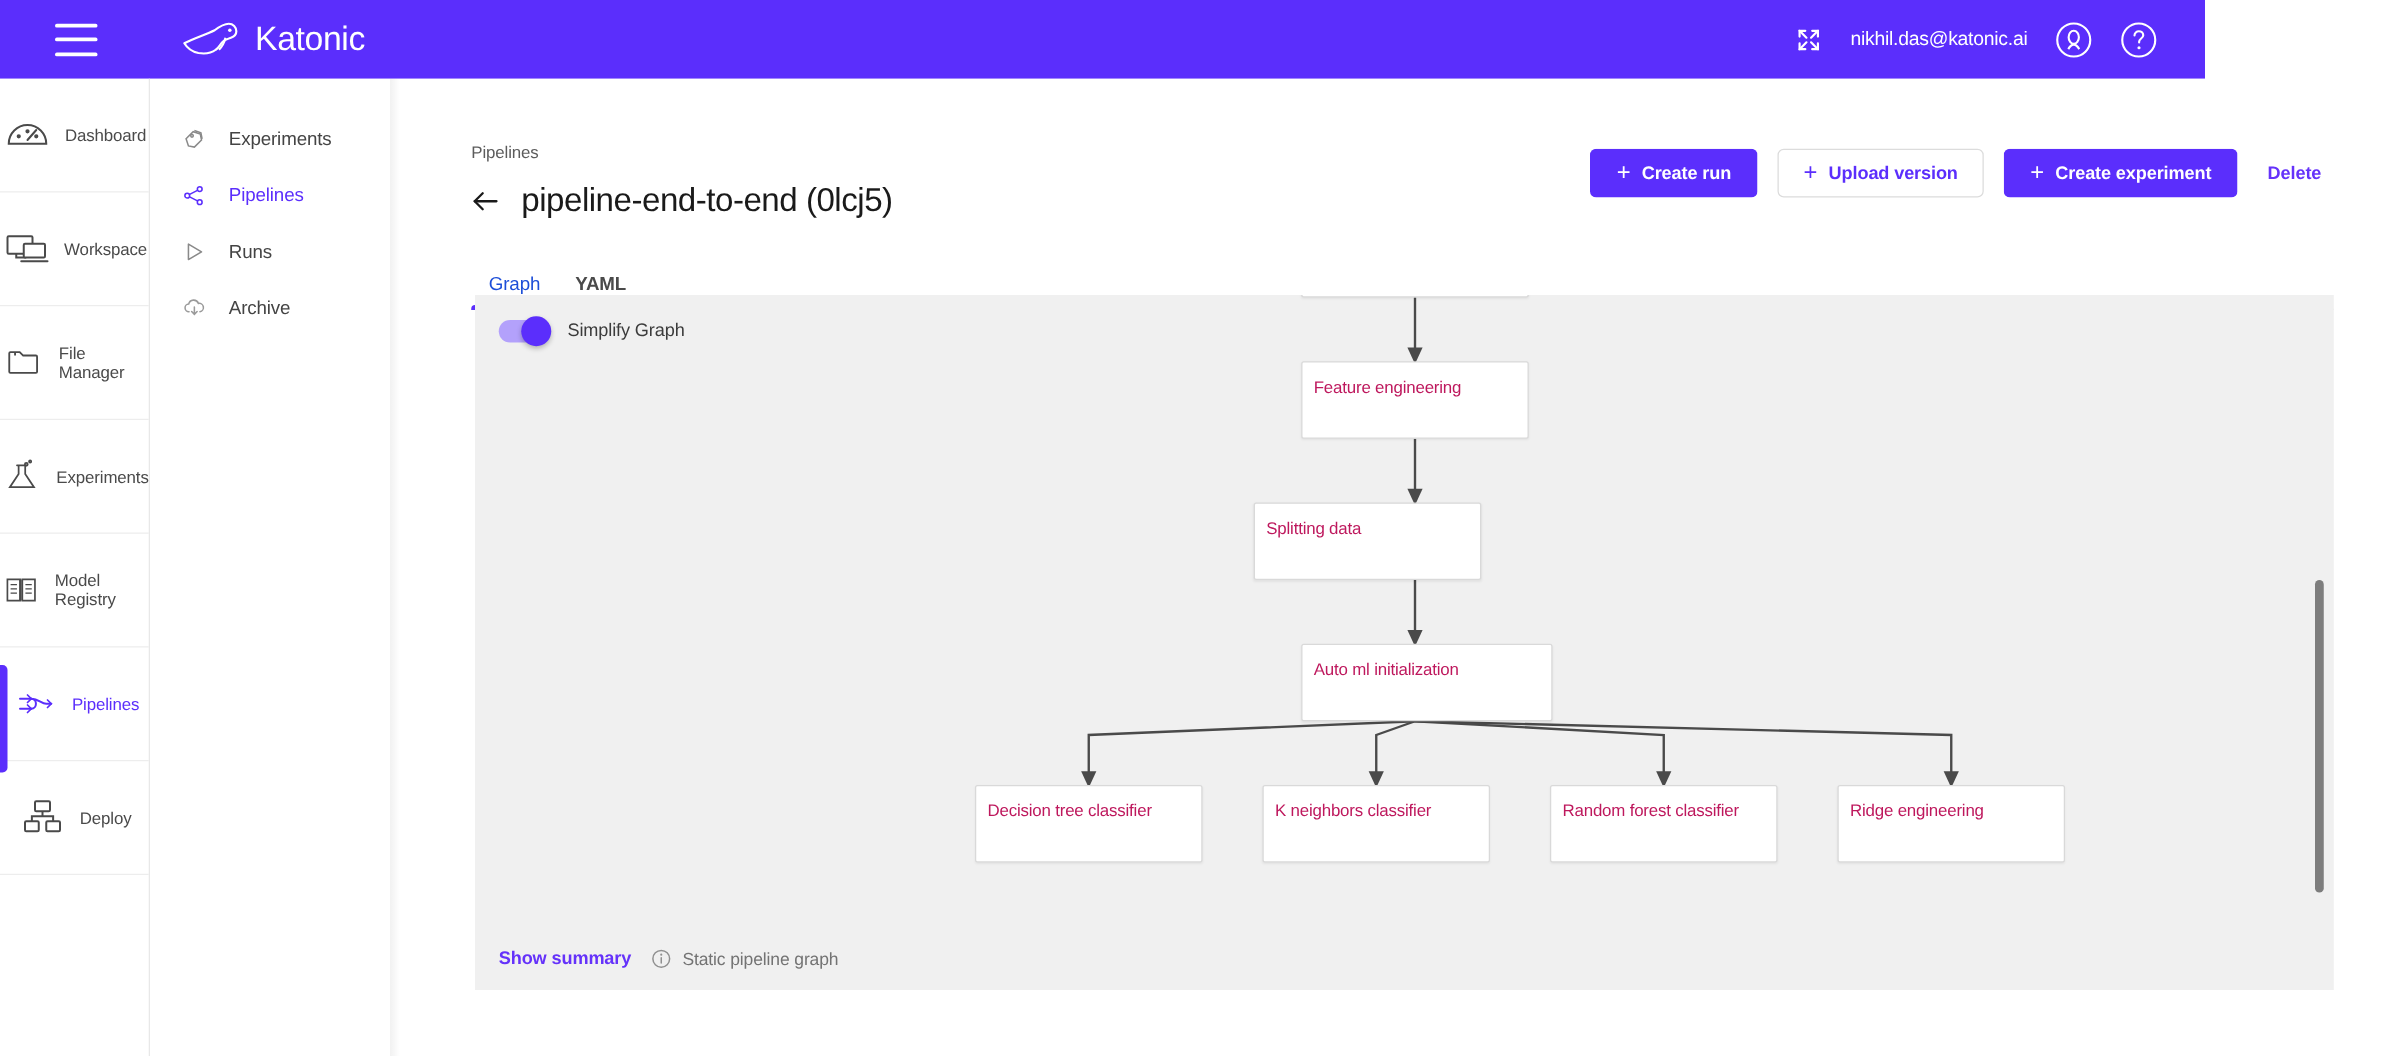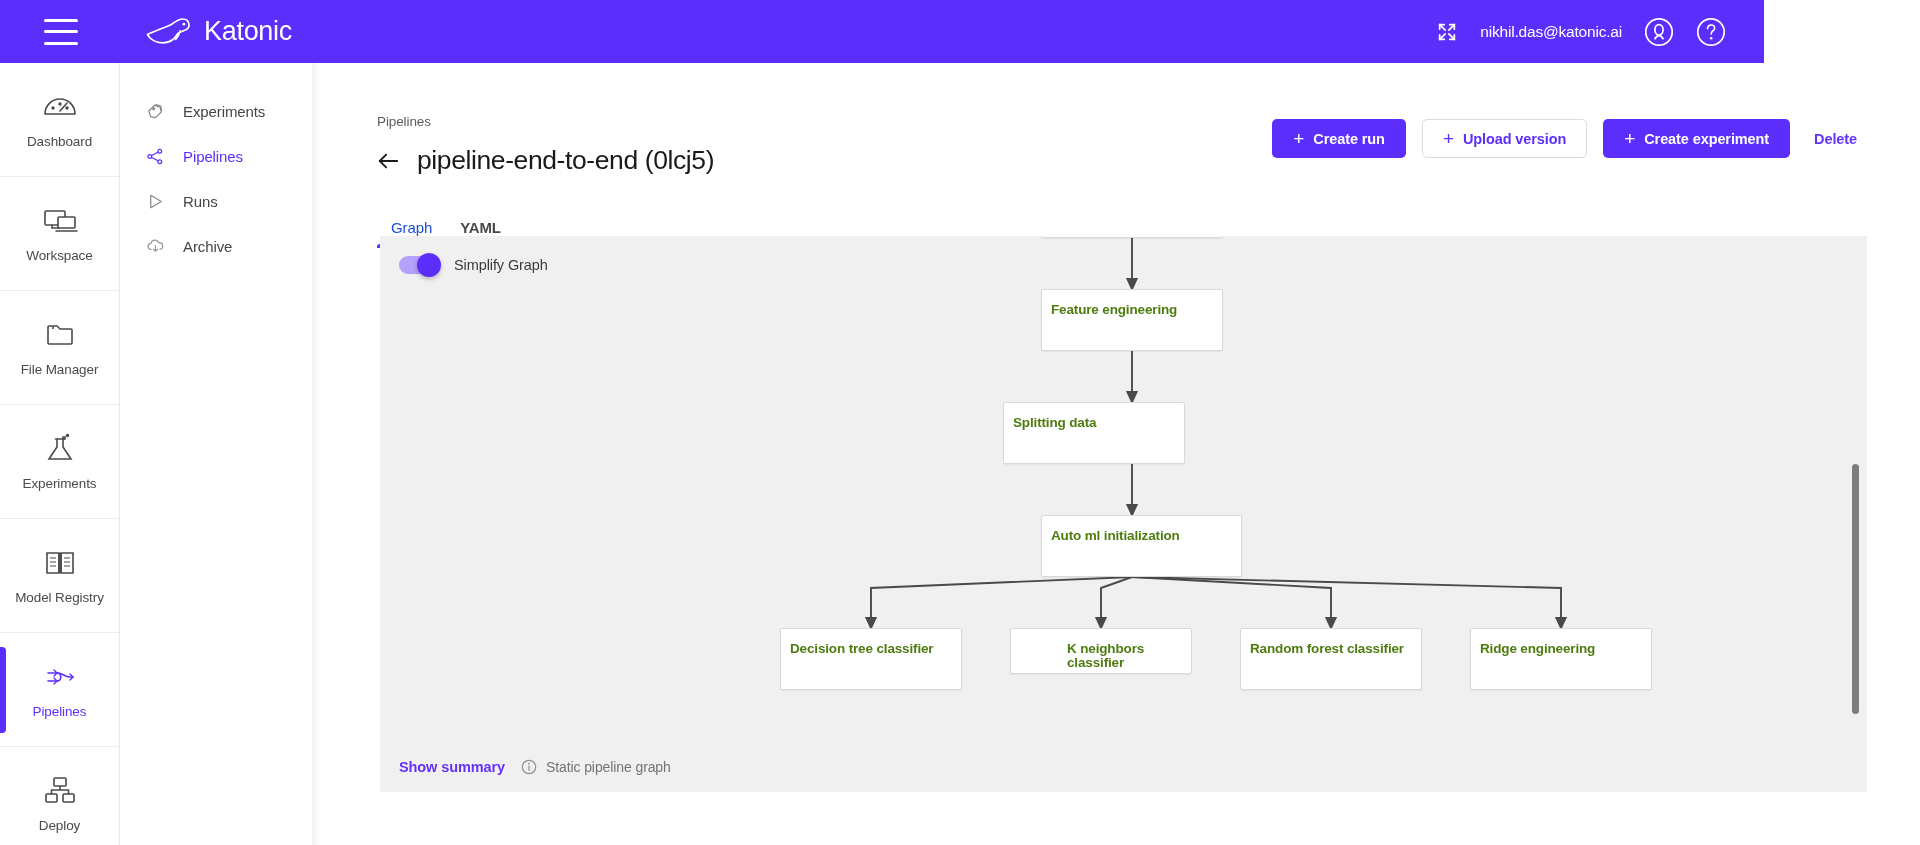--- a/index.html
+++ b/index.html
@@ -39,23 +39,23 @@
   
   .rail {
     position: absolute; top: 63px; left: 0;
     width: 120px; height: 782px;
     background: #ffffff;
     border-right: 1px solid #e8e8e8;
     z-index: 5;
   }
   .rail-item {
     position: relative;
-    height: 114px;
+    height: 91px;
     border-bottom: 1px solid #ededed;
-    display: flex; flex-direction: column;
+    display: flex; flex-direction: row;
     align-items: center; justify-content: center;
     gap: 10px; cursor: pointer;
   }
   .rail-item .rail-label { font-size: 13.5px; color: #4a4a4a; letter-spacing: -0.1px; }
   .rail-item.active .rail-label { color: #5B2EFC; }
   .rail-item.active::before {
     content: ""; position: absolute; left: 0; top: 14px;
     width: 6px; height: 86px; background: #5B2EFC; border-radius: 0 4px 4px 0;
   }
   .rail-icon { width: 40px; height: 34px; display: block; }
@@ -148,22 +148,22 @@
   .simplify-label { font-size: 14.5px; color: #3c3c3c; letter-spacing: -0.1px; }
 
   .graph-svg { position: absolute; left: 0; top: 0; }
 
   .node {
     position: absolute; background: #fff; border: 1px solid #d9d9d9;
     border-radius: 2px; box-shadow: 0 1px 2px rgba(0,0,0,0.06);
     cursor: pointer;
   }
   .node-label {
-    font-size: 13.5px; color: #4d7c0f; padding: 13px 9px 0 9px;
-    line-height: 1.05em; letter-spacing: -0.15px; display: block; font-weight: bold;
+    font-size: 13.5px; color: #be185d; padding: 13px 9px 0 9px;
+    line-height: 1.05em; letter-spacing: -0.15px; display: block;
   }
 
   .graph-footer {
     position: absolute; left: 19px; bottom: 17px;
     display: flex; align-items: center; gap: 16px; z-index: 3;
   }
   .show-summary {
     font-size: 14.5px; font-weight: bold; color: #6532fa; cursor: pointer; letter-spacing: -0.1px;
   }
   .static-note { display: flex; align-items: center; gap: 9px; }
@@ -404,21 +404,21 @@
       </div>
       <div class="node" style="left: 623px; top: 166px; width: 182px; height: 62px;">
         <span class="node-label">Splitting data</span>
       </div>
       <div class="node" style="left: 661px; top: 279px; width: 201px; height: 62px;">
         <span class="node-label">Auto ml initialization</span>
       </div>
       <div class="node" style="left: 400px; top: 392px; width: 182px; height: 62px;">
         <span class="node-label">Decision tree classifier</span>
       </div>
-      <div class="node" style="left: 630px; top: 392px; width: 182px; height: 46px; padding-left: 47px;">
+      <div class="node" style="left: 630px; top: 392px; width: 182px; height: 62px;">
         <span class="node-label">K neighbors classifier</span>
       </div>
       <div class="node" style="left: 860px; top: 392px; width: 182px; height: 62px;">
         <span class="node-label">Random forest classifier</span>
       </div>
       <div class="node" style="left: 1090px; top: 392px; width: 182px; height: 62px;">
         <span class="node-label">Ridge engineering</span>
       </div>
     </div>
 

